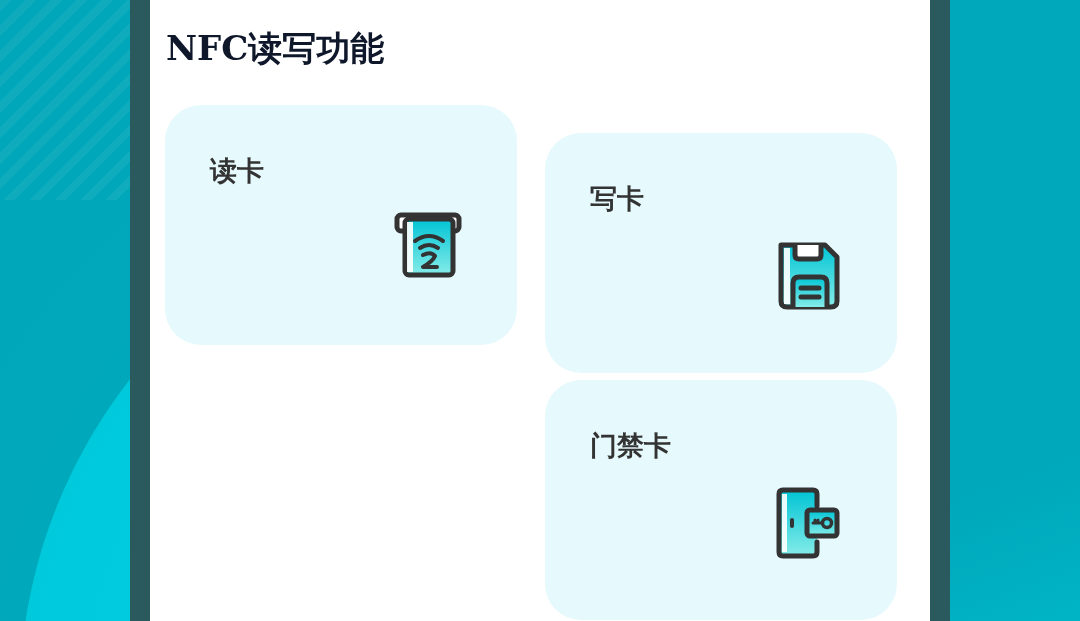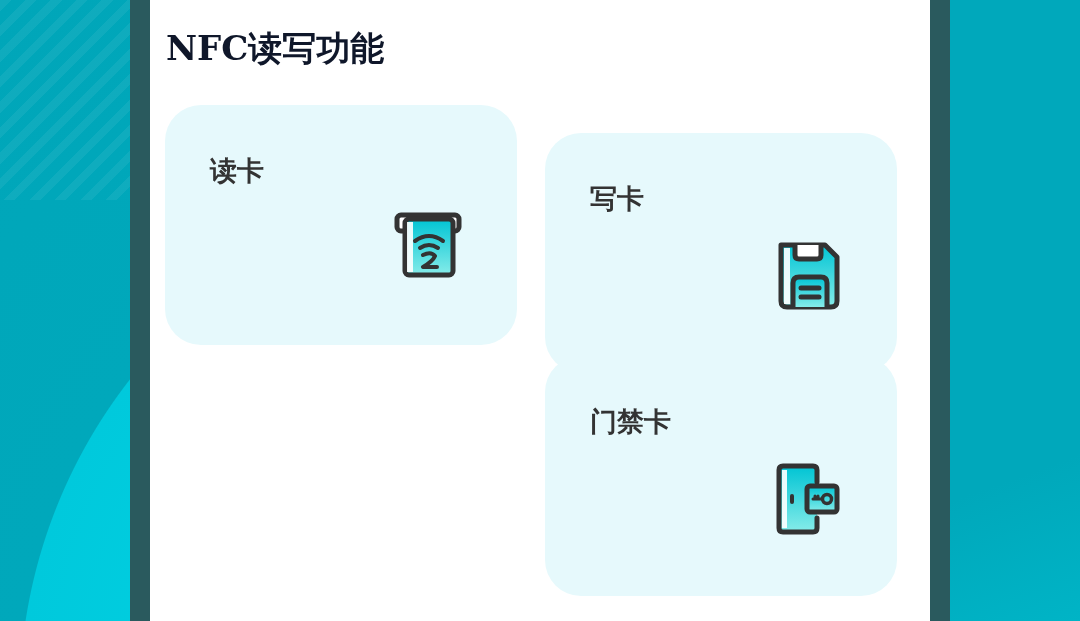--- a/index.html
+++ b/index.html
@@ -14,21 +14,21 @@
   .frame.left { left:130px; }
   .frame.right { left:930px; }
   .panel { position:absolute; left:150px; top:0; width:780px; height:621px; background:#ffffff; }
   .title { position:absolute; left:16px; top:26px; font-family:"DejaVu Serif", serif; font-size:34px; font-weight:bold; color:#0f172a; letter-spacing:0px; }
   .card { position:absolute; width:352px; height:240px; background:#e6f9fc; border-radius:36px; cursor:pointer; }
   .card .label { position:absolute; left:45px; top:48px; font-size:27px; font-weight:bold; color:#333; }
   .card .icon { position:absolute; left:220px; top:100px; width:80px; height:80px; }
   .c1 { left:15px; top:105px; }
   .c2 { left:395px; top:105px;margin-top:28px; }
   .c3 { left:15px; top:372px; }
-  .c4 { left:395px; top:356px;text-align:center; }
+  .c4 { left:395px; top:380px;text-align:center; }
 </style>
 </head>
 <body>
 
 <div class="bg-left">
     <div class="stripes"></div>
   </div>
 <div class="bg-right"></div>
 <div class="frame left"></div>
 <div class="frame right"></div>

